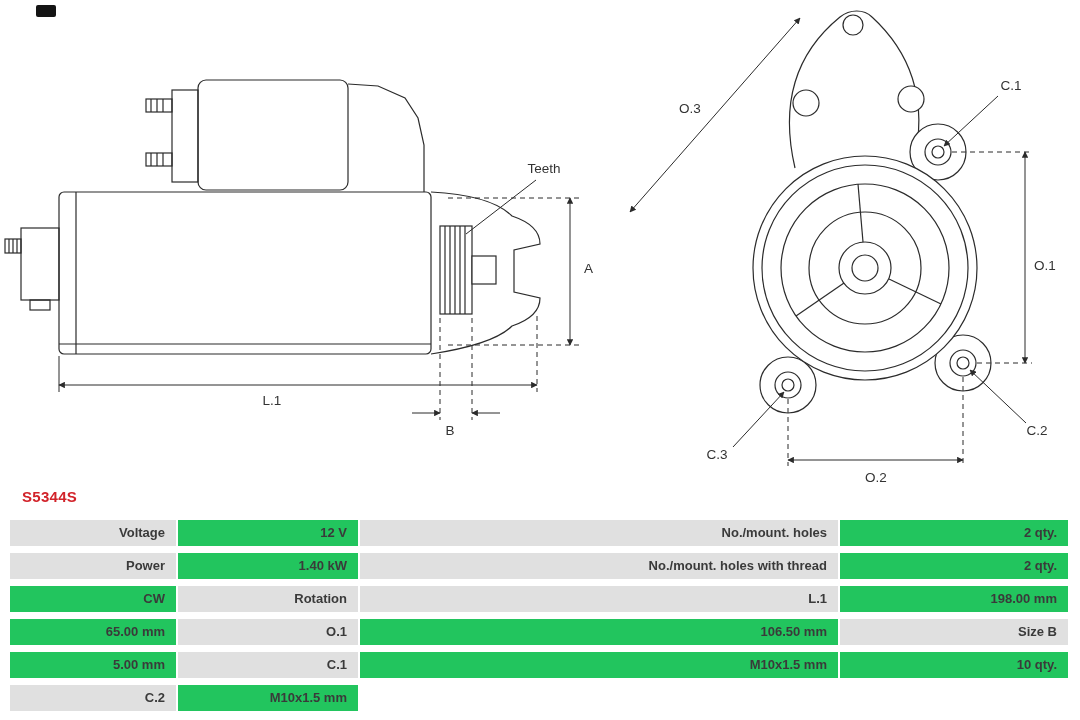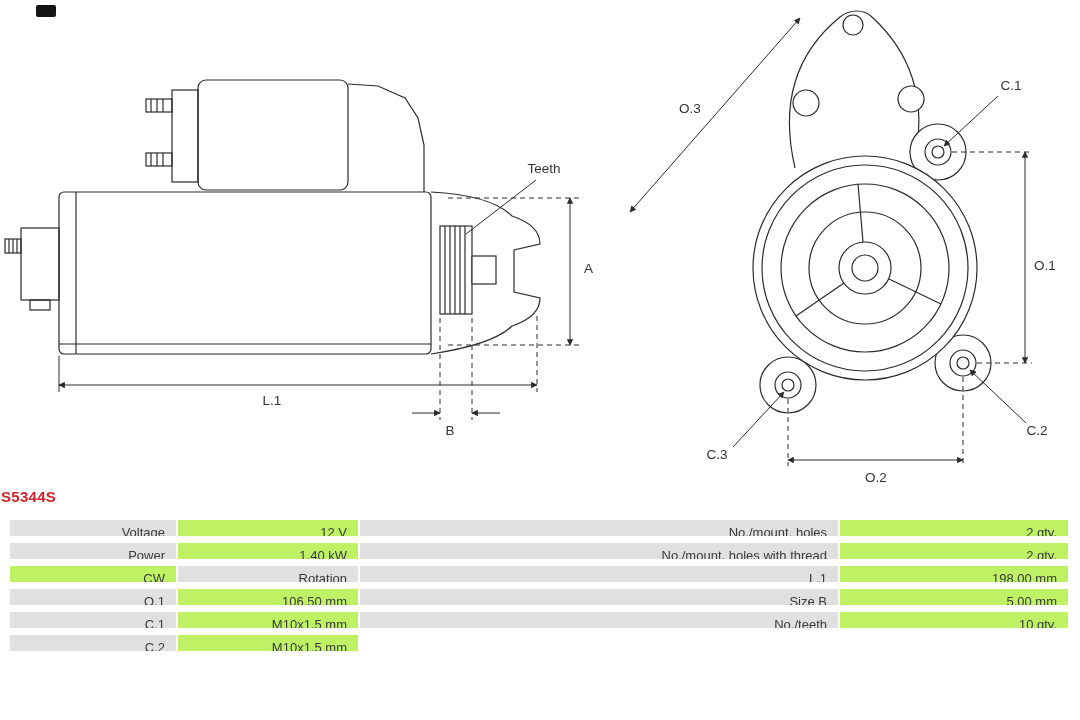--- a/index.html
+++ b/index.html
@@ -6,29 +6,29 @@
   .page{position:relative;width:1080px;height:720px;background:#fff;
         font-family:"Liberation Sans", sans-serif;color:#3a3a3a;overflow:hidden;}
   .corner-icon{position:absolute;left:36px;top:5px;width:20px;height:12px;
                background:#141414;border-radius:2px;}
   .drawing-svg{position:absolute;left:0;top:0;}
   .draw{stroke:#2b2b2b;stroke-width:1.2;fill:none;}
   .fillw{fill:#ffffff;}
   .dash{stroke-dasharray:5 4;stroke-width:1;}
   .thin{stroke-width:1;}
   .dimtext{font-size:13.5px;fill:#333;stroke:none;font-family:"Liberation Sans",sans-serif;}
-  .part-number{position:absolute;left:1px;top:488px;font-size:15px;font-weight:bold;
+  .part-number{position:absolute;left:22px;top:488px;font-size:15px;font-weight:bold;
                color:#d2232a;letter-spacing:.3px;}
   .spec-table{position:absolute;left:10px;top:520px;display:grid;
               grid-template-columns:166px 180px 478px 228px;
               column-gap:2px;row-gap:7px;font-size:13px;}
-  .cell{height:16px;line-height:26px;text-align:right;padding-right:11px;
-        box-sizing:border-box;white-space:nowrap;overflow:hidden;}
+  .cell{height:26px;line-height:26px;text-align:right;padding-right:11px;
+        box-sizing:border-box;white-space:nowrap;overflow:hidden;font-weight:bold;}
   .cell.label{background:#e0e0e0;}
-  .cell.value{background:#bef264;}
+  .cell.value{background:#22c55e;}
 </style>
 </head>
 <body>
 
 <div class="page">
 
   <div class="corner-icon"></div>
 
   <svg class="drawing-svg" width="1080" height="490" viewBox="0 0 1080 490">
     <defs>
@@ -193,27 +193,27 @@
     <div class="cell label">Power</div>
     <div class="cell value">1.40 kW</div>
     <div class="cell label">No./mount. holes with thread</div>
     <div class="cell value">2 qty.</div>
 
     <div class="cell value">CW</div>
     <div class="cell label">Rotation</div>
     <div class="cell label">L.1</div>
     <div class="cell value">198.00 mm</div>
 
+    <div class="cell value">65.00 mm</div>
     <div class="cell label">O.1</div>
     <div class="cell value">106.50 mm</div>
 
     <div class="cell label">Size B</div>
     <div class="cell value">5.00 mm</div>
     <div class="cell label">C.1</div>
     <div class="cell value">M10x1.5 mm</div>
 
-    <div class="cell label">No./teeth</div>
     <div class="cell value">10 qty.</div>
     <div class="cell label">C.2</div>
     <div class="cell value">M10x1.5 mm</div>
   </div>
 
 </div>
 
 </body></html>

